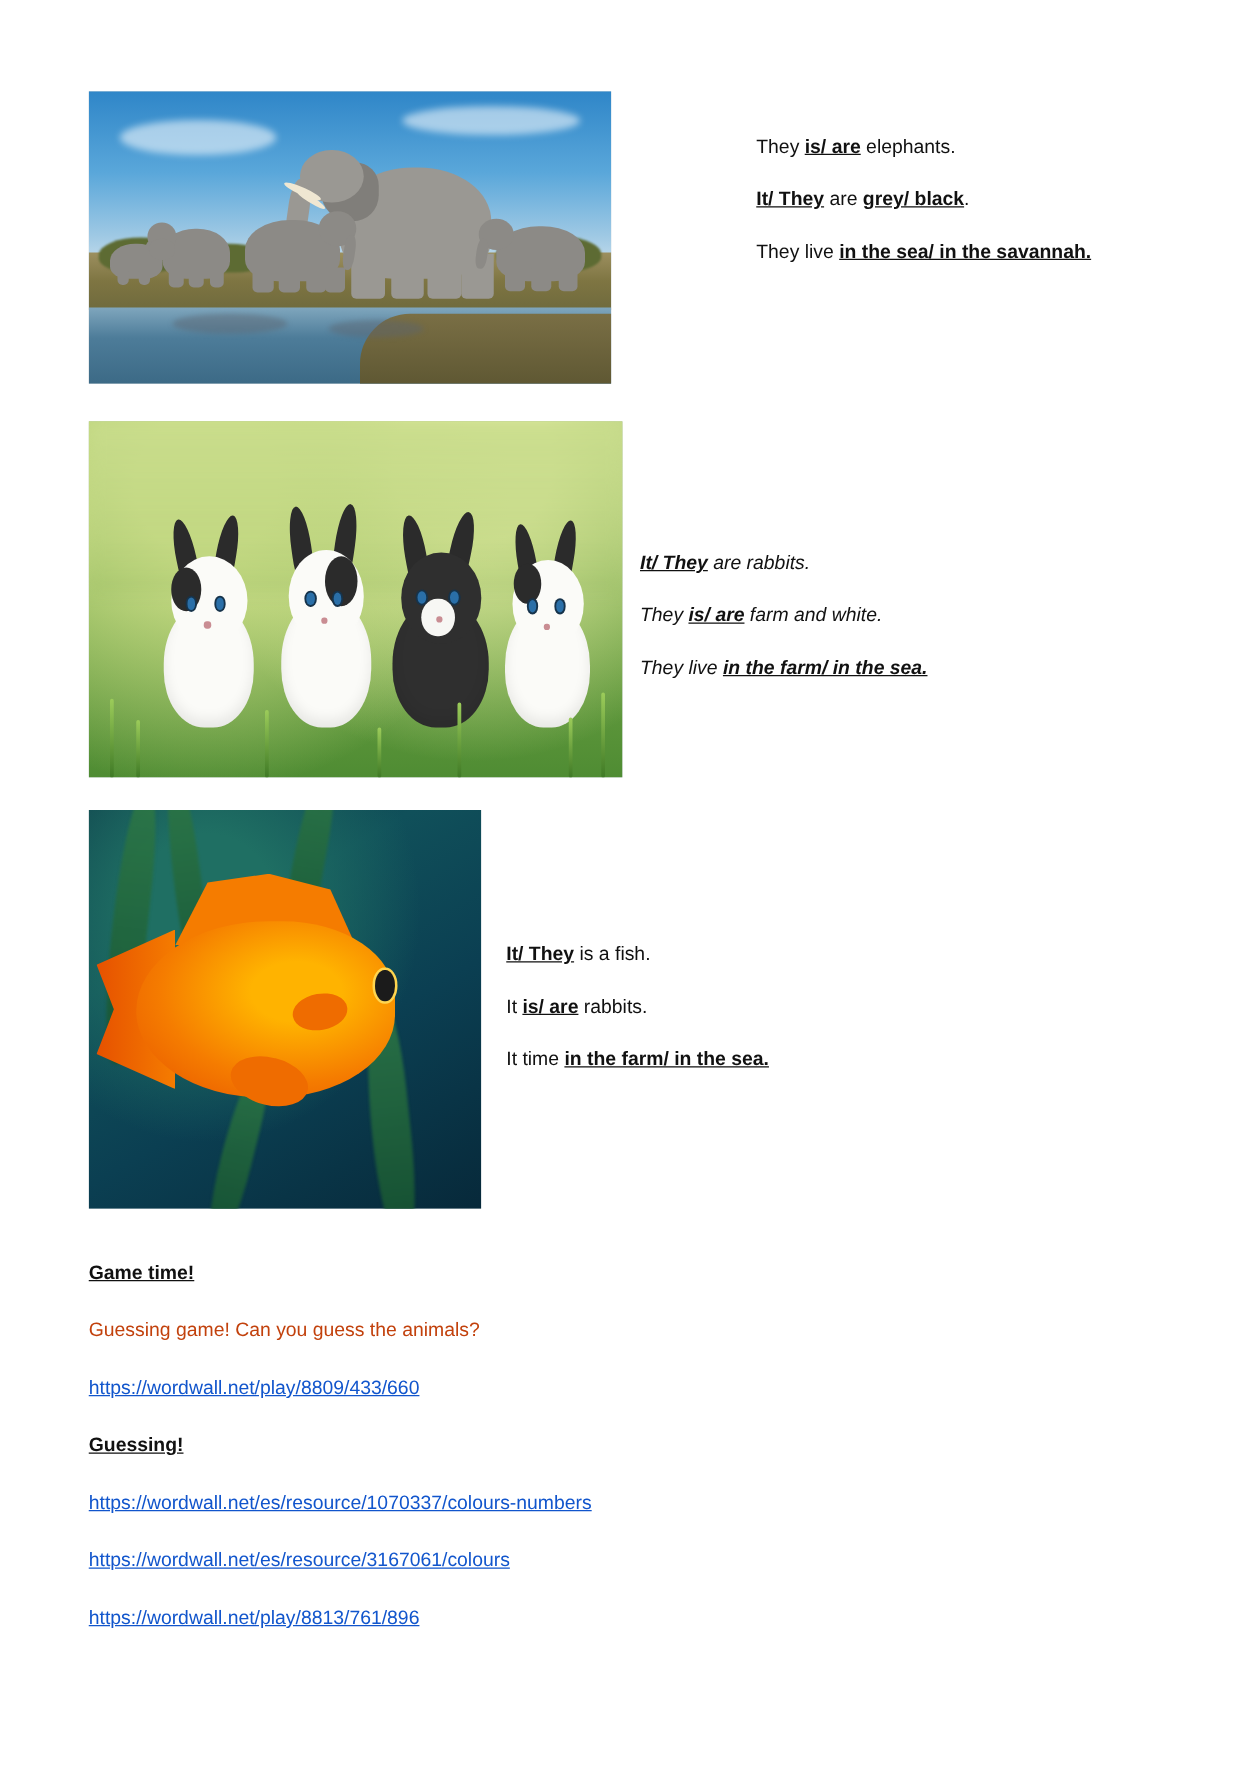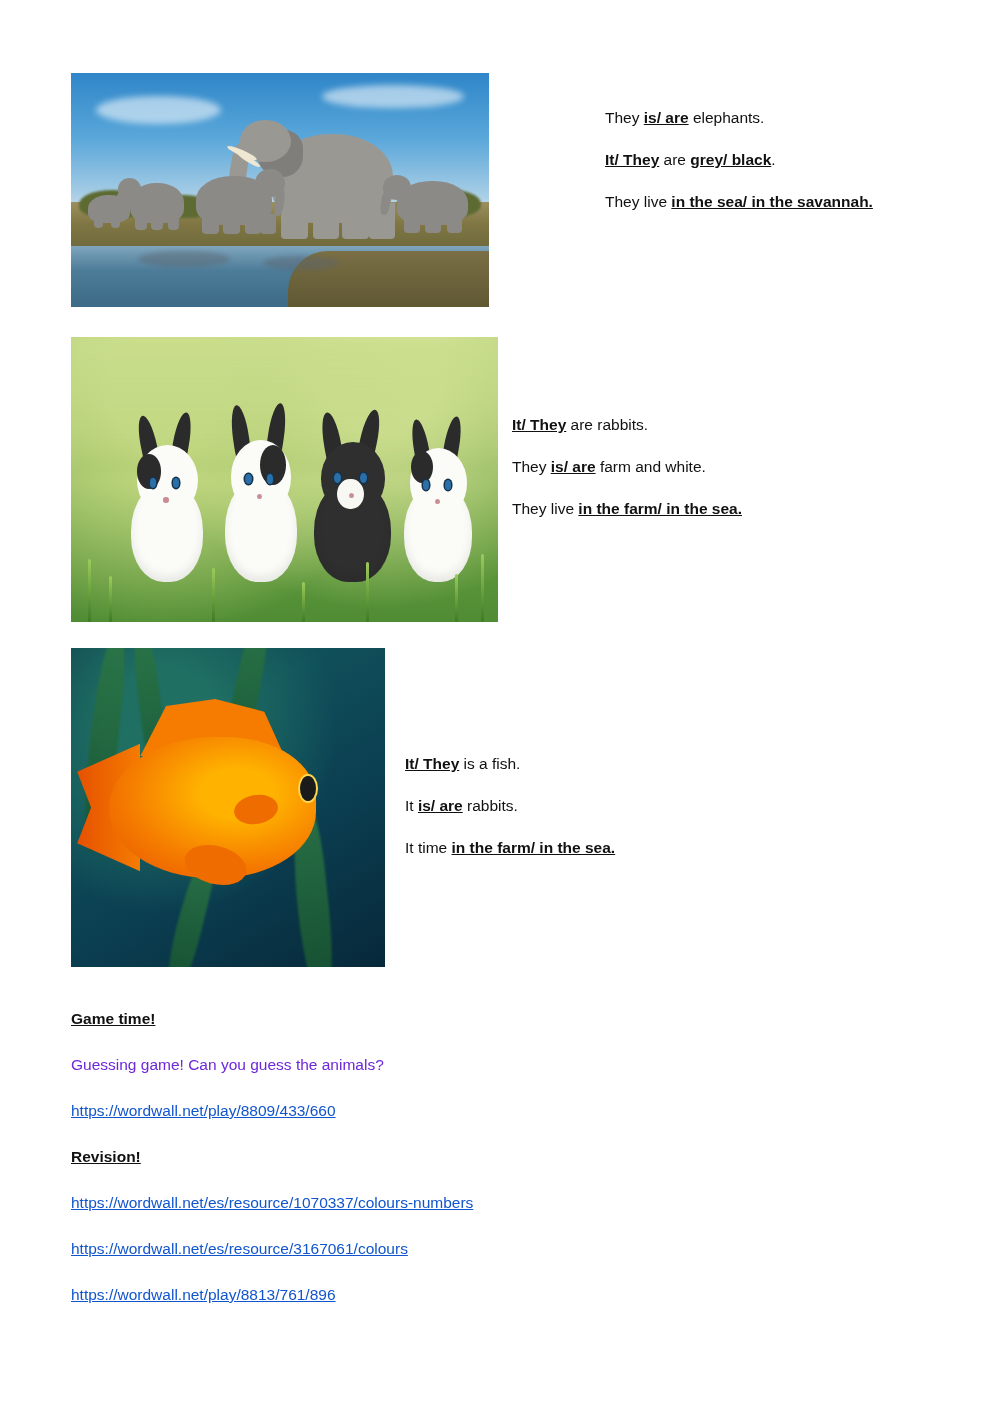--- a/index.html
+++ b/index.html
@@ -61,21 +61,21 @@
   }
   .heading {
     font-size: 15.5px;
     font-weight: bold;
     text-decoration: underline;
     color: #111111;
     margin: 0 0 28px 0;
   }
   .para {
     font-size: 15.5px;
-    color: #6d28d9;
+    color: #c2410c;
     margin: 0 0 28px 0;
   }
   .link {
     display: block;
     font-size: 15.5px;
     color: #1155cc;
     text-decoration: underline;
     margin: 0 0 28px 0;
     width: fit-content;
   }
@@ -335,21 +335,21 @@
 
       <div class="grass-blade" style="left:4%; height:22%;"></div>
       <div class="grass-blade" style="left:9%; height:16%;"></div>
       <div class="grass-blade" style="left:33%; height:19%;"></div>
       <div class="grass-blade" style="left:54%; height:14%;"></div>
       <div class="grass-blade" style="left:69%; height:21%;"></div>
       <div class="grass-blade" style="left:90%; height:17%;"></div>
       <div class="grass-blade" style="left:96%; height:24%;"></div>
     </div>
 
-    <div class="sentences" style="margin-left:14px; margin-top:78px;">
+    <div class="sentences" style="margin-left:14px; margin-top:104px;font-style:italic;">
         <div class="sentence"><span class="u">It/ They</span><span class="plain"> are rabbits.</span></div>
         <div class="sentence"><span class="plain">They </span><span class="u">is/ are</span><span class="plain"> farm and white.</span></div>
         <div class="sentence"><span class="plain">They live </span><span class="u">in the farm/ in the sea.</span></div>
       </div>
   </div>
 
   <div class="row" style="left:71px; top:648px;">
     <div class="photo" style="width:314px; height:319px;">
       <div class="fish-bg"></div>
       <div class="kelp" style="left:6%; top:-6%; width:9%; height:70%; transform:rotate(6deg);"></div>
@@ -370,19 +370,19 @@
         <div class="sentence"><span class="u">It/ They</span><span class="plain"> is a fish.</span></div>
         <div class="sentence"><span class="plain">It </span><span class="u">is/ are</span><span class="plain"> rabbits.</span></div>
         <div class="sentence"><span class="plain">It time </span><span class="u">in the farm/ in the sea.</span></div>
       </div>
   </div>
 
   <div class="bottom">
     <div class="heading">Game time!</div>
     <div class="para">Guessing game! Can you guess the animals?</div>
     <a class="link" href="#">https://wordwall.net/play/8809/433/660</a>
-    <div class="heading second">Revision!</div>
+    <div class="heading second">Guessing!</div>
     <a class="link" href="#">https://wordwall.net/es/resource/1070337/colours-numbers</a>
     <a class="link" href="#">https://wordwall.net/es/resource/3167061/colours</a>
     <a class="link" href="#">https://wordwall.net/play/8813/761/896</a>
   </div>
 
 </div>
 
 </body></html>

